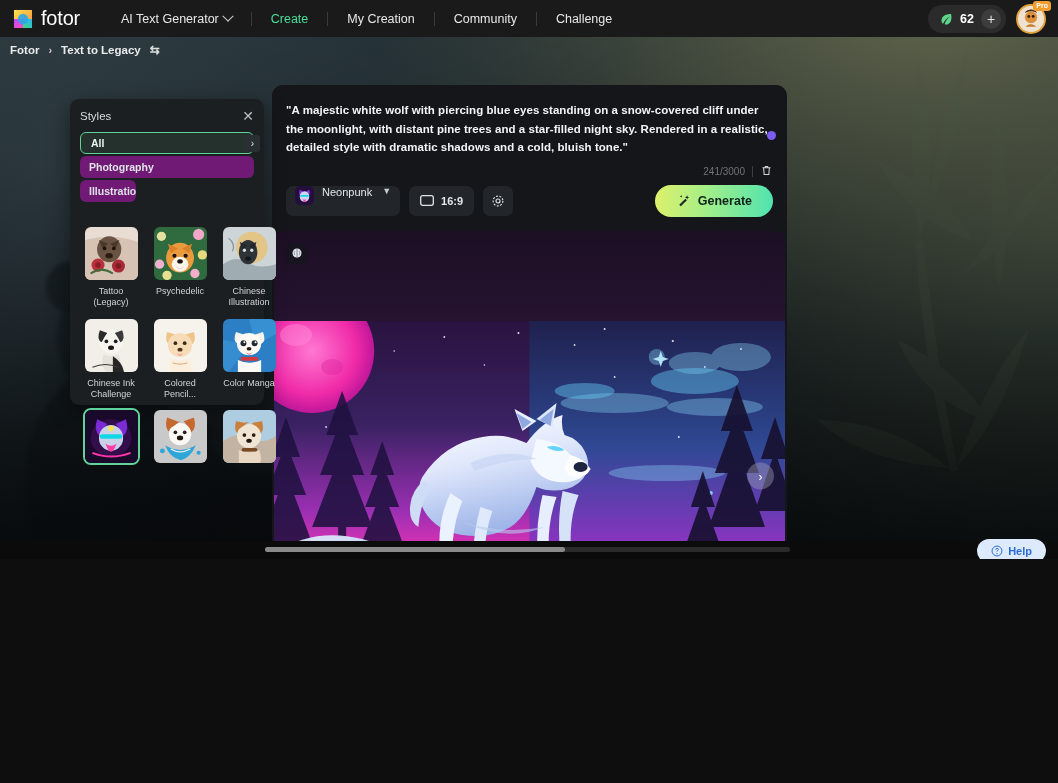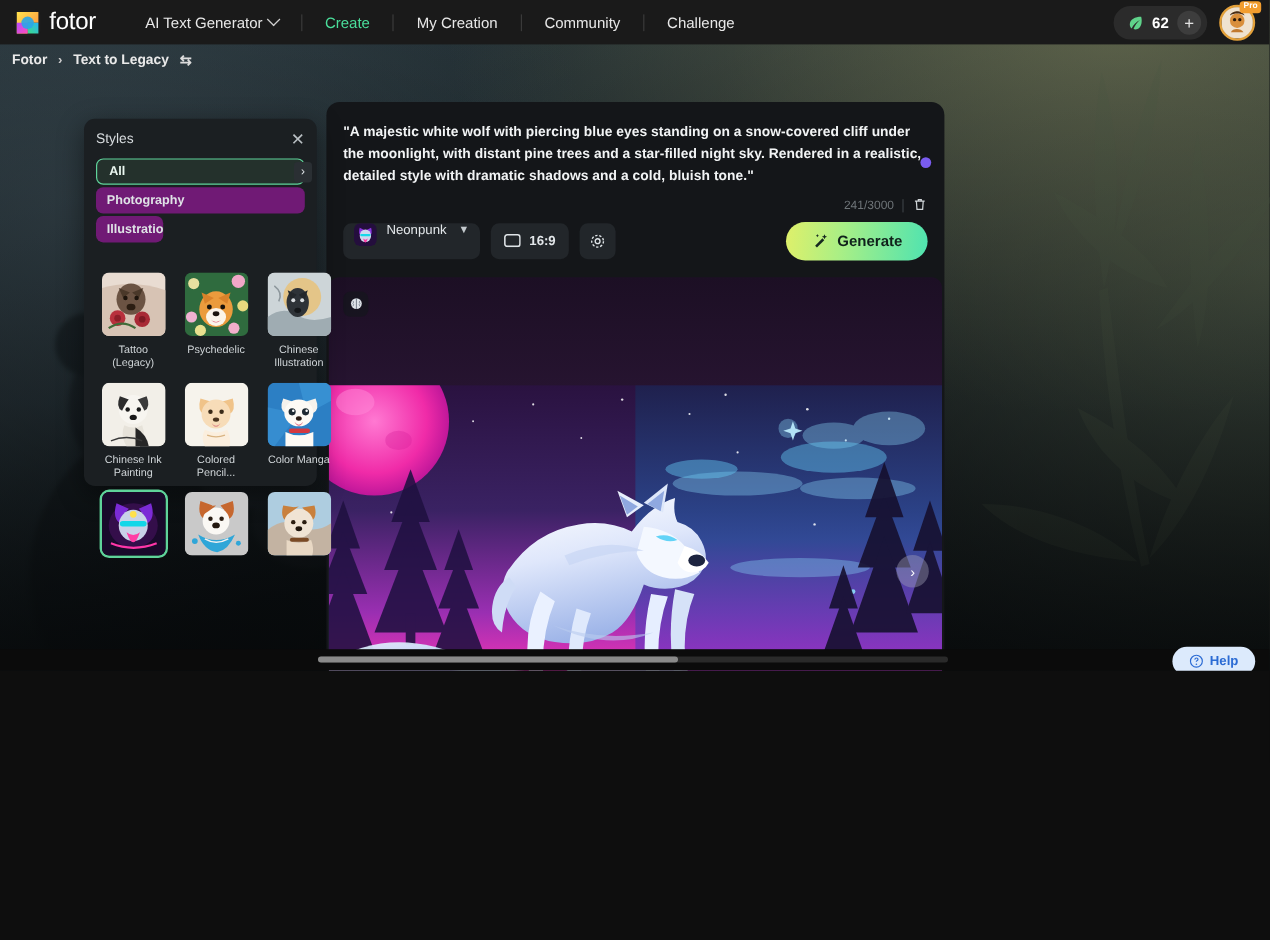--- a/index.html
+++ b/index.html
@@ -392,21 +392,21 @@
           <ellipse cx="28" cy="24" rx="13" ry="13" fill="#f7f5f0"></ellipse>
           <path d="M16 12 q-4 10 2 13 q4-8 6-10Z" fill="#2c2c2c"></path>
           <path d="M40 12 q4 10-2 13 q-4-8-6-10Z" fill="#3a3a3a"></path>
           <circle cx="23" cy="24" r="2" fill="#1b1b1b"></circle>
             <circle cx="33" cy="24" r="2" fill="#1b1b1b"></circle>
           <ellipse cx="28" cy="31" rx="3.2" ry="2.4" fill="#181818"></ellipse>
           <path d="M20 38 q8 4 16 0 q4 10-2 19 H22 q-6-10-2-19Z" fill="#e6e2d9"></path>
           <path d="M30 40 q10 6 12 17 H30Z" fill="#262626"></path>
           <path d="M8 52 q14-6 28 0" stroke="#3a3a3a" stroke-width="1.2" fill="none"></path>
         </svg>
-        <span class="style-label">Chinese Ink Painting</span>
+        <span class="style-label">Chinese Ink Challenge</span>
       </div>
 
       <div class="style-cell">
         <svg class="style-thumb" viewBox="0 0 57 57">
           <rect width="57" height="57" fill="#f6f3ec"></rect>
           <path d="M14 14 q-3 11 3 14 q4-8 7-11Z" fill="#f0c389"></path>
           <path d="M43 14 q3 11-3 14 q-4-8-7-11Z" fill="#f0c389"></path>
           <ellipse cx="28" cy="28" rx="13" ry="13" fill="#f7dcb8"></ellipse>
           <circle cx="23" cy="26" r="2" fill="#3a2a18"></circle>
             <circle cx="33" cy="26" r="2" fill="#3a2a18"></circle>

